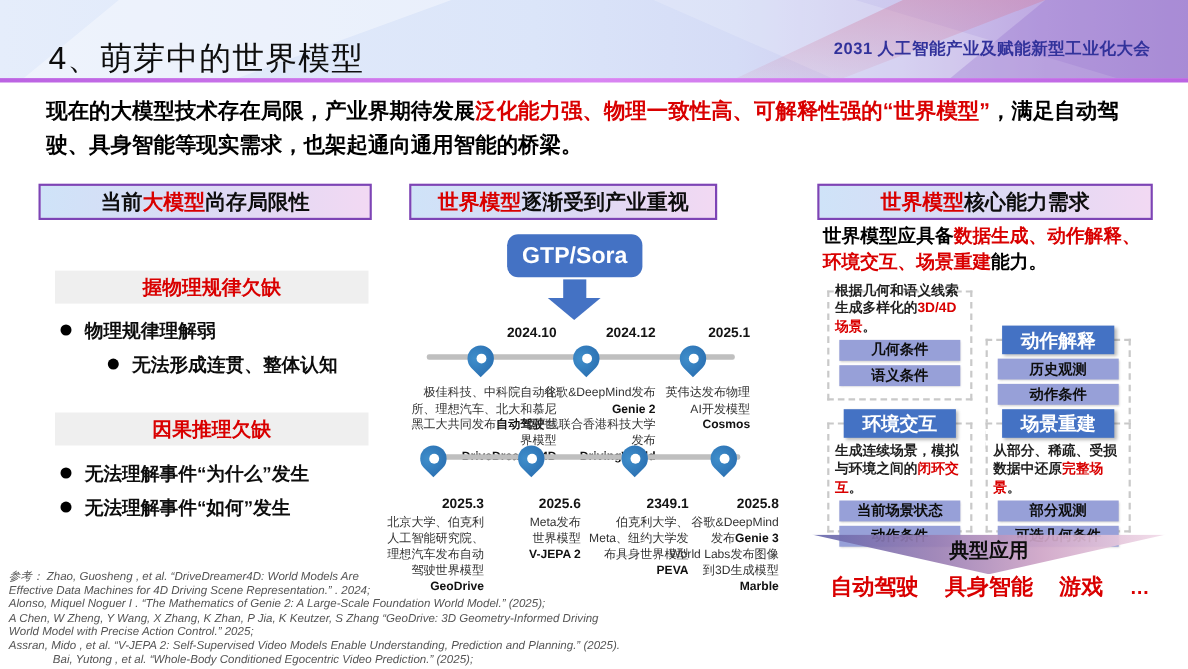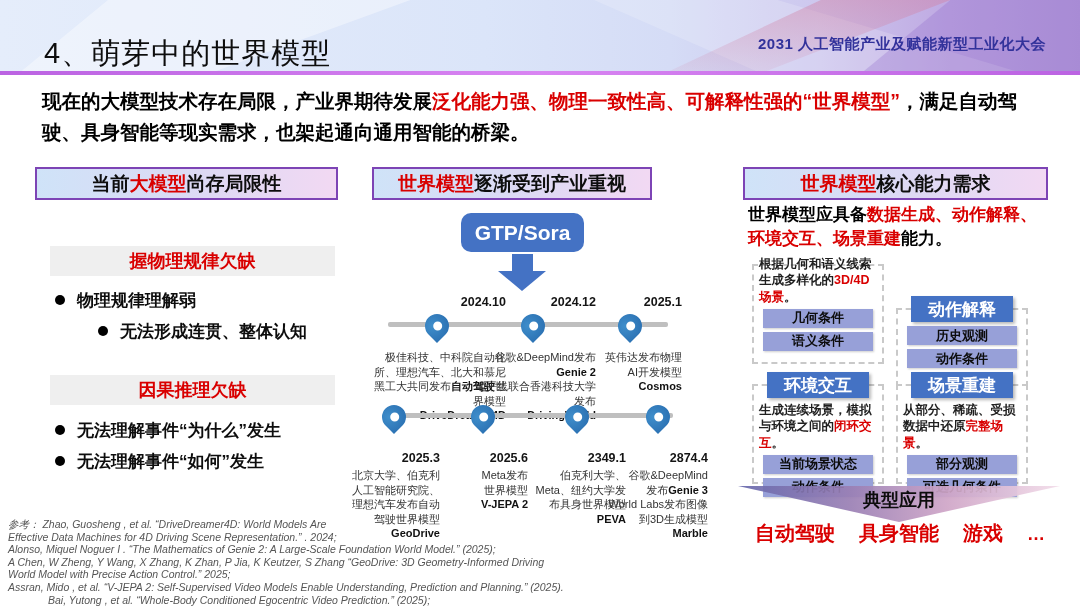--- a/index.html
+++ b/index.html
@@ -229,21 +229,21 @@
     <div class="pin-wrap">
         <div class="pin"></div>
       </div>
     <div class="tl-date">2349.1</div>
     <div class="tl-text"><span>伯克利大学、Meta、纽约大学发布具身世界模型</span><br><span class="seg-bold">PEVA</span></div>
   </div>
   <div class="tl-item row2" style="left:608px;top:403px;width:100px;">
     <div class="pin-wrap">
         <div class="pin"></div>
       </div>
-    <div class="tl-date">2874.4</div>
+    <div class="tl-date">2025.8</div>
     <div class="tl-text"><span>谷歌&amp;DeepMind</span><br><span>发布</span><span class="seg-bold">Genie 3</span><br><span>World Labs发布图像到3D生成模</span><span>型</span><span class="seg-bold">Marble</span></div>
   </div>
 
   <div class="rp-intro"><span>世界模型应具备</span><span class="seg-red">数据生成、动作解释、环境交互、场景重建</span><span>能力。</span></div>
 
   <div class="card" style="left:752px;top:252px;">
     <div class="card-frame"></div>
     <div class="card-desc"><span>根据几何和语义线索生成多样化的</span><span class="seg-red">3D/4D场景</span><span>。</span></div>
     <div class="card-tag">几何条件</div>
     <div class="card-tag">语义条件</div>

